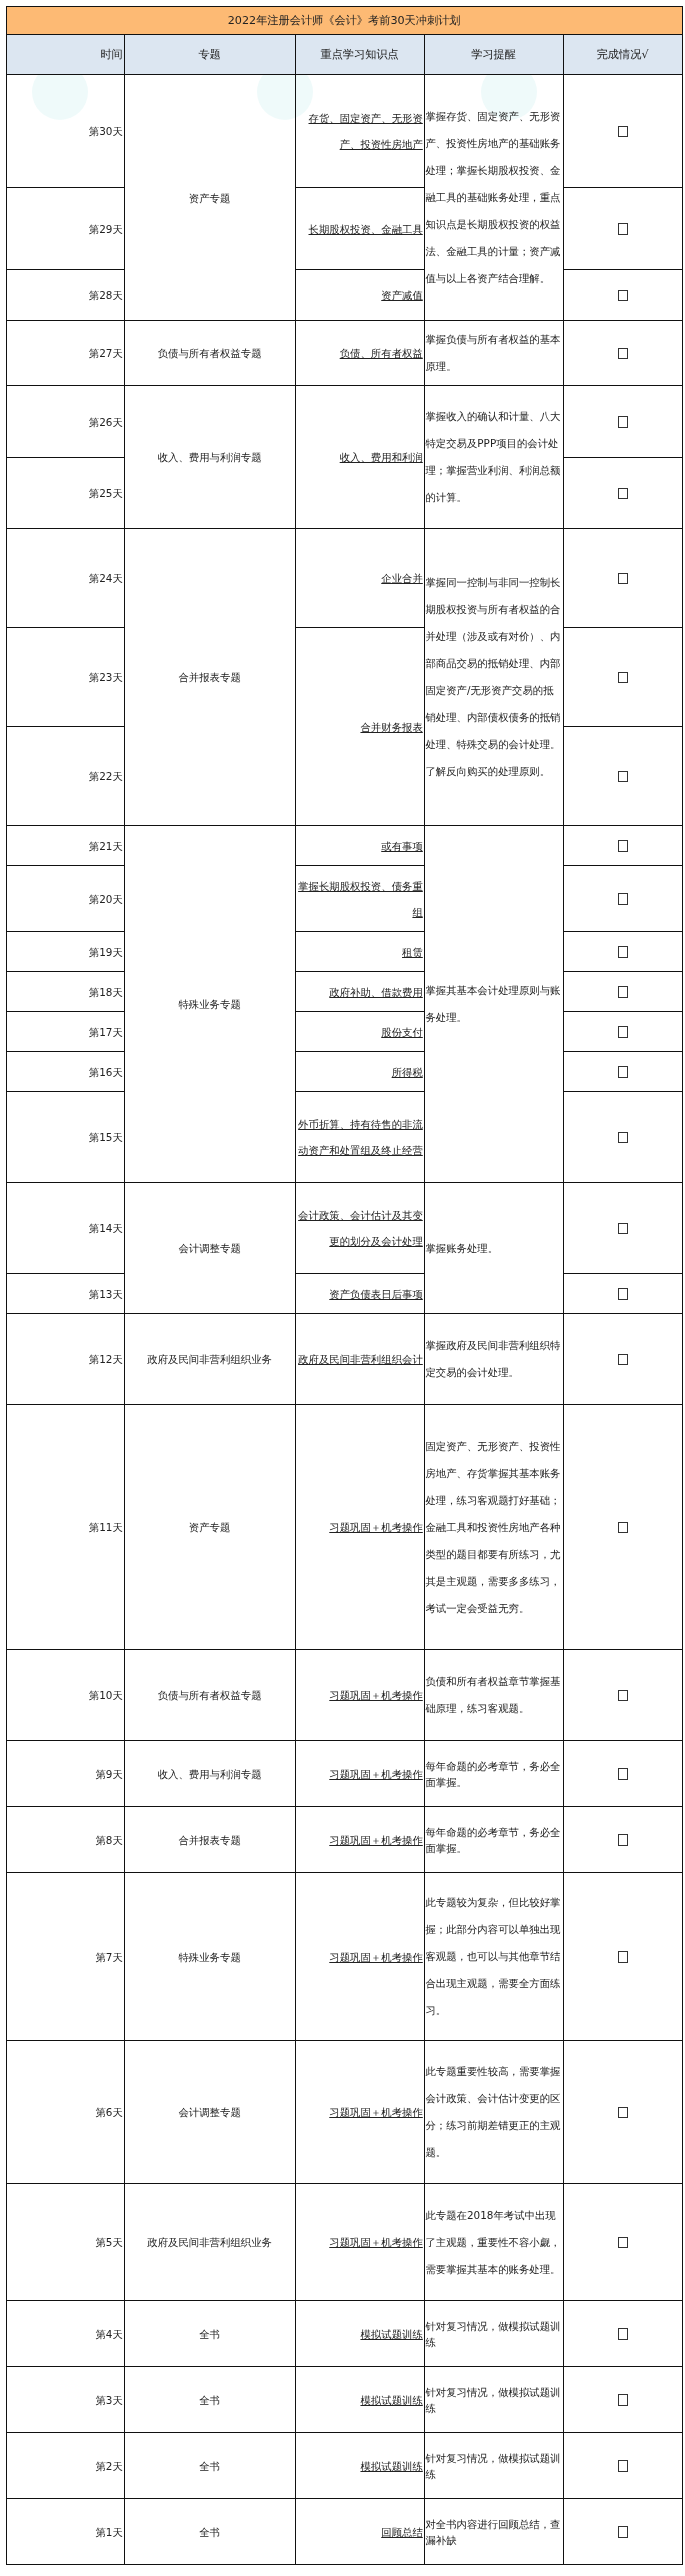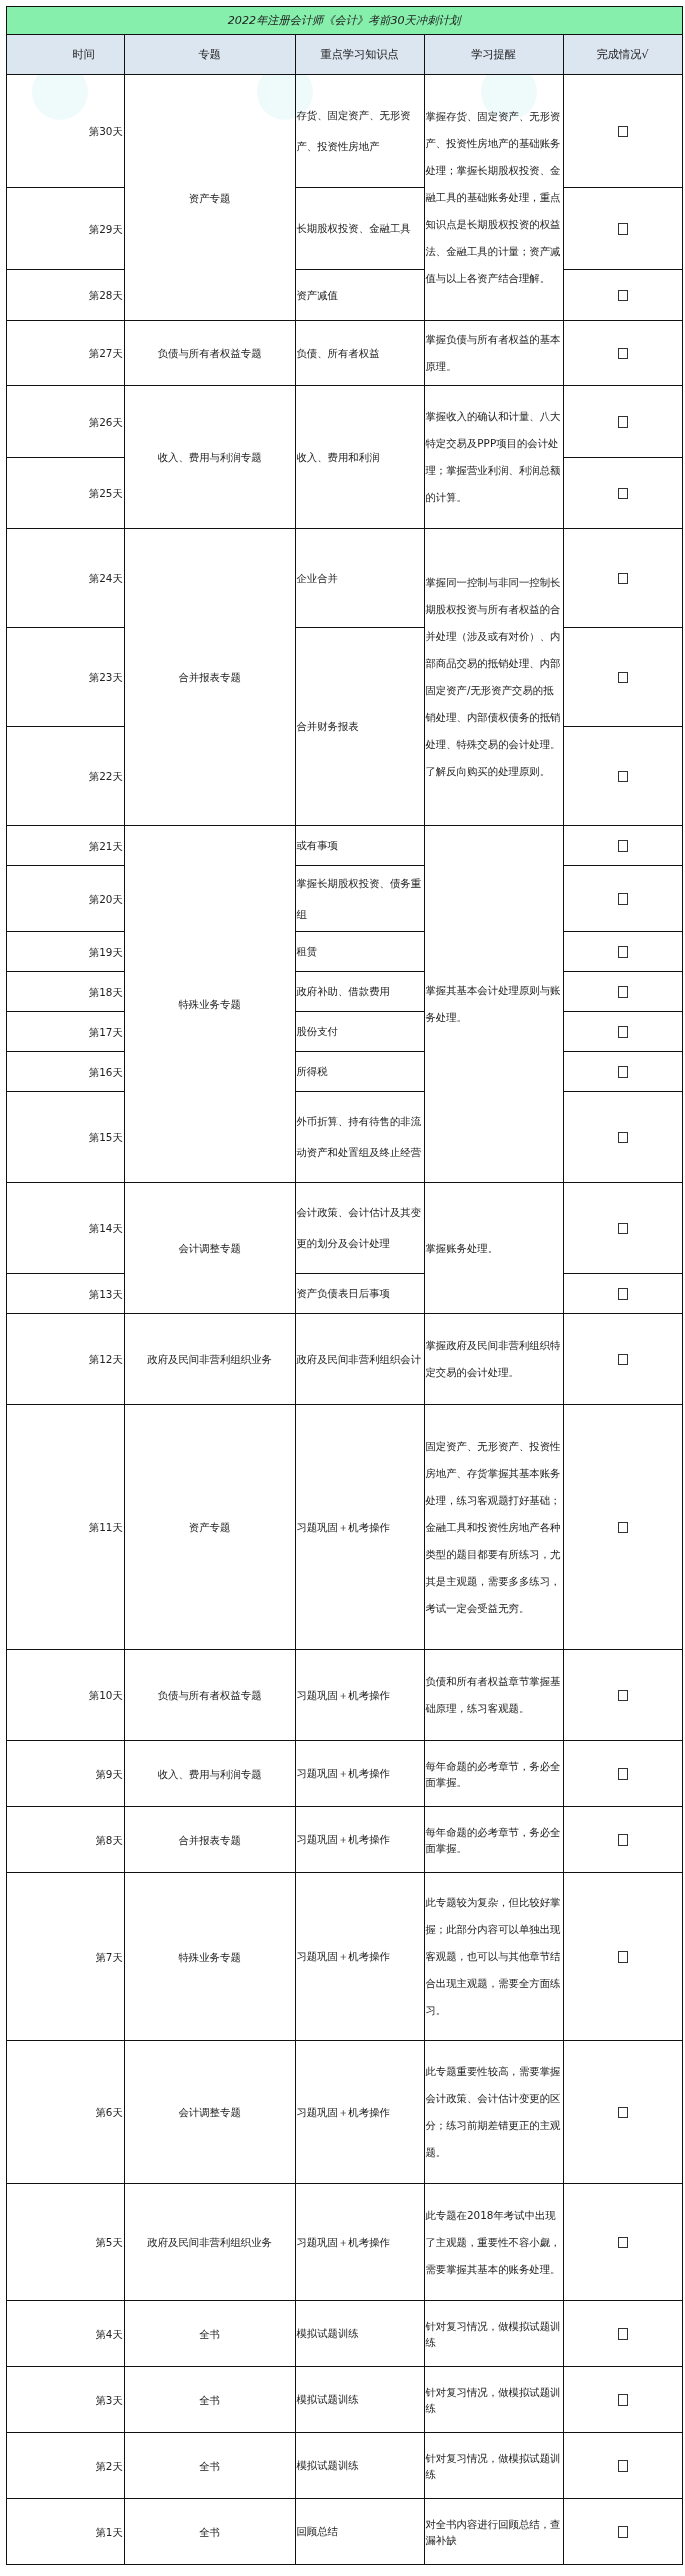--- a/index.html
+++ b/index.html
@@ -8,26 +8,26 @@
     position: absolute; left: 5.6px; top: 6.4px;
     width: 676px; border-collapse: collapse; table-layout: fixed;
     font-size: 10.4px; line-height: 1;
   }
   table.plan td, table.plan th {
     border: 0.8px solid #111;
     padding: 0 0.8px;
     vertical-align: middle;
     overflow: hidden;
   }
-  .title-cell { height: 27px; text-align: center; font-size: 11.2px; font-weight: normal; background: #86efac; font-style: italic; }
+  .title-cell { height: 27px; text-align: center; font-size: 11.2px; font-weight: normal; background: #fdba74; }
   .hdr th { background: #dce6f1; font-weight: normal; font-size: 11.2px; height: 39px; }
-  .hdr th.left { text-align: center; padding-left: 38px; }
+  .hdr th.left { text-align: right; padding-left: 38px; }
   .c-day { text-align: right; padding-left: 1.6px; }
   .c-topic { text-align: center; margin-top: 16px; }
-  .c-point { text-align: left; line-height: 31px; }
+  .c-point { text-align: right; line-height: 26px; text-decoration: underline; }
   .c-tip { text-align: left; line-height: 27px; }
   .c-tip.tight { line-height: 16px; }
   .c-done { text-align: center; }
   .box {
     display: inline-block; width: 8px; height: 9.6px; border: 0.8px solid #333; background: #fff;
     vertical-align: middle;
   }
   .wm {
     position: absolute; width: 56px; height: 56px; border-radius: 50%;
     background: rgba(120, 210, 210, 0.12); pointer-events: none;

